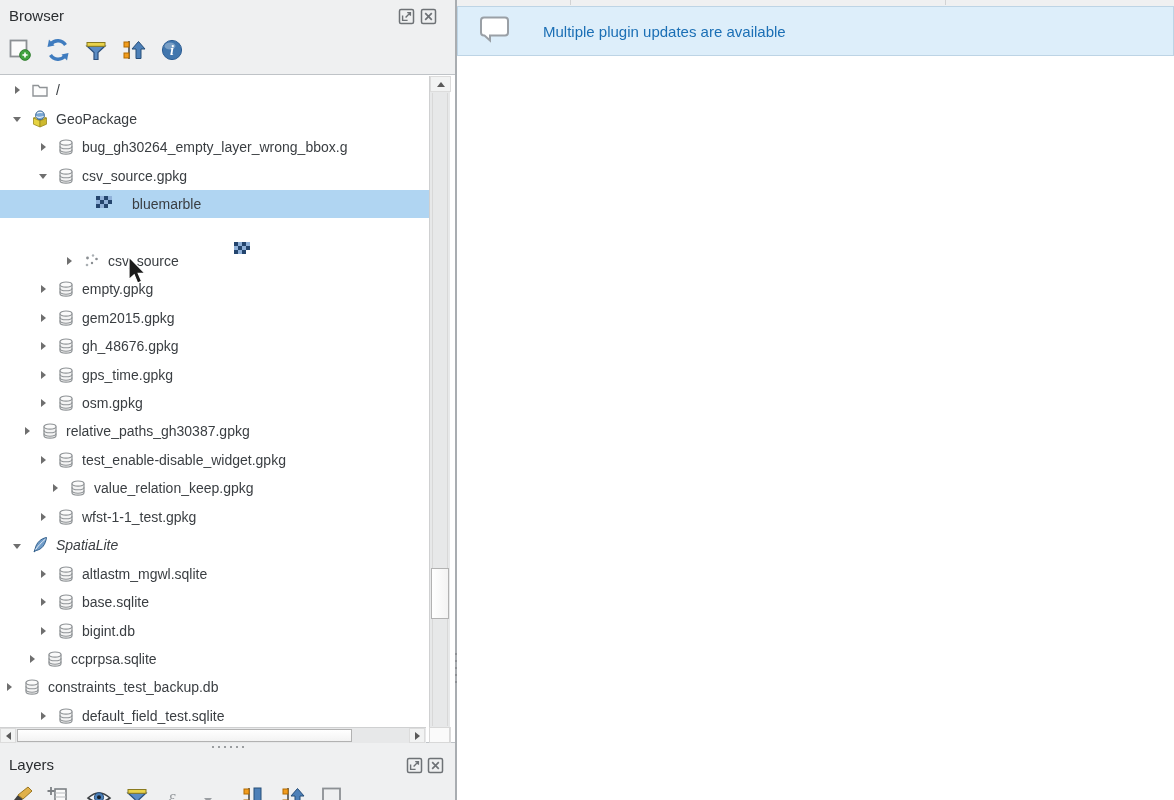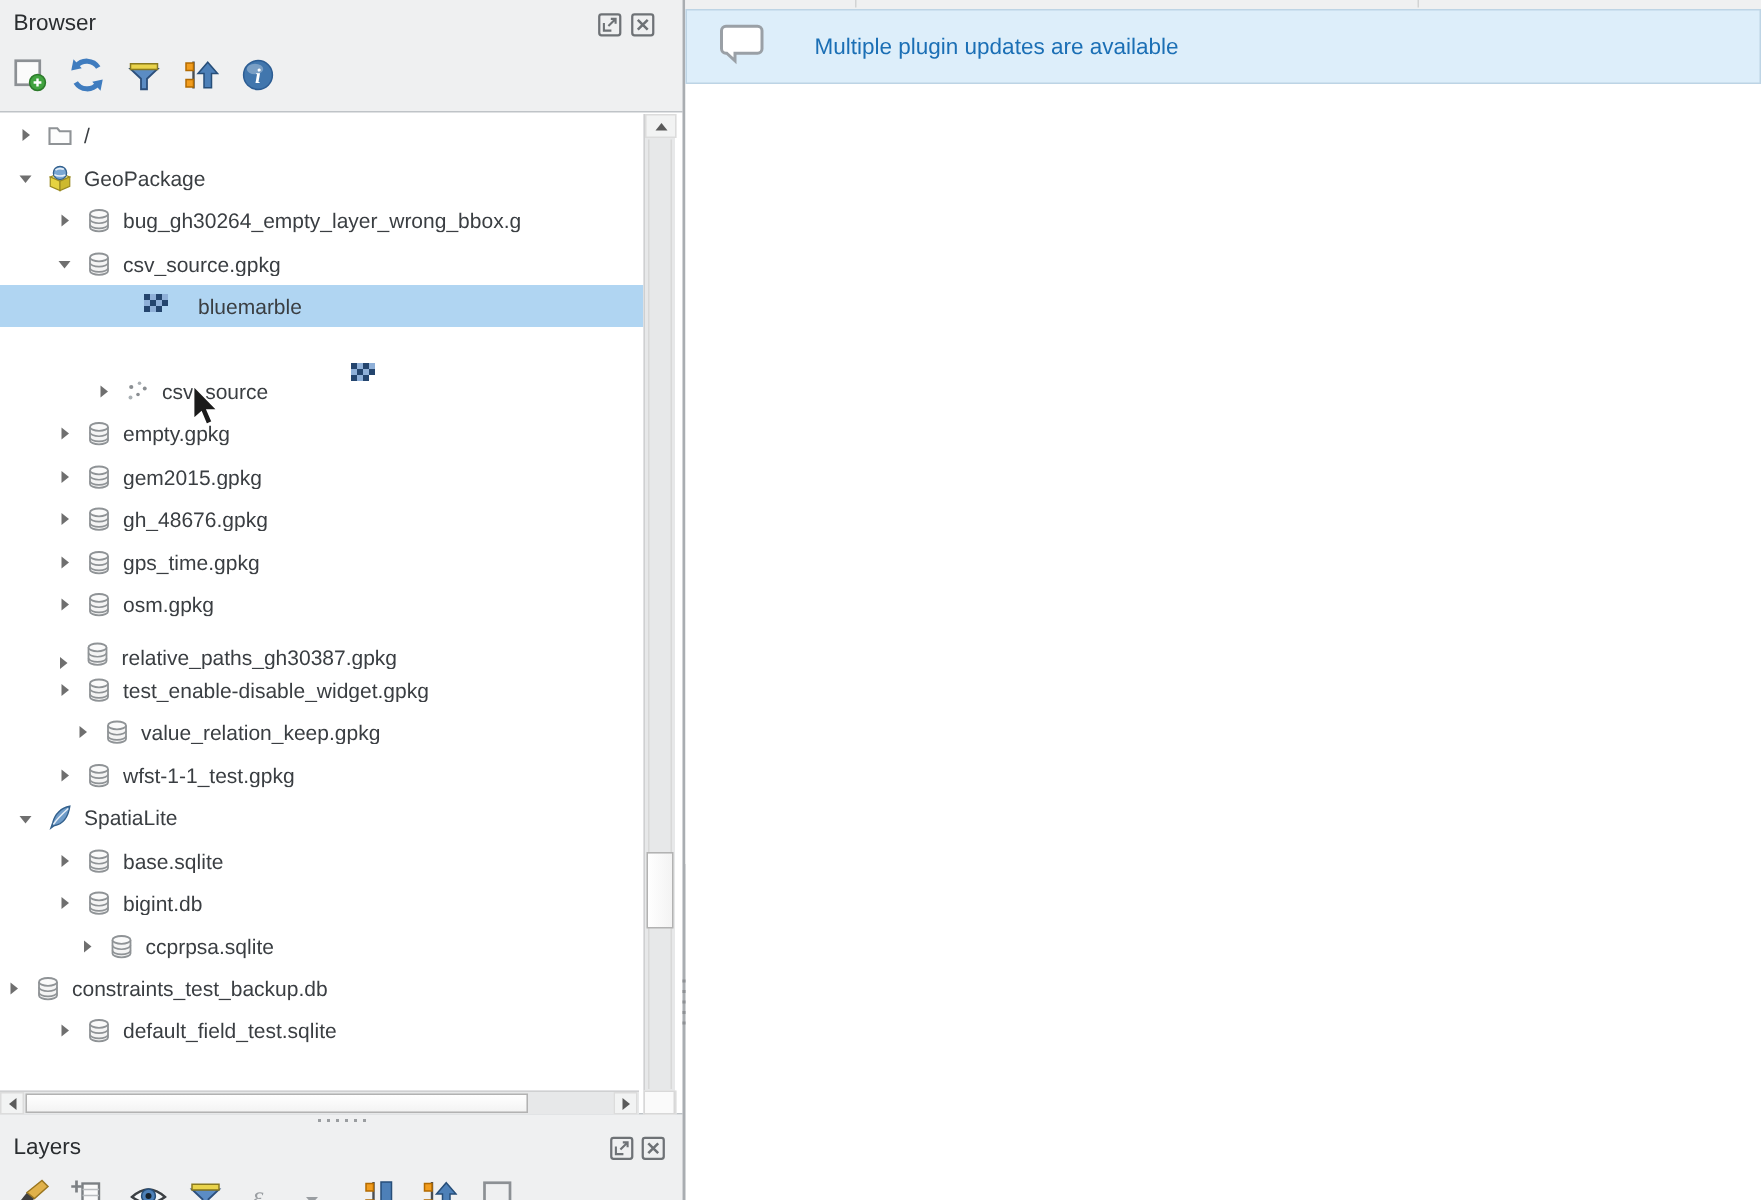--- a/index.html
+++ b/index.html
@@ -273,21 +273,21 @@
           <span class="expander collapsed"></span>
           <span class="tree-icon">
             <svg width="18" height="18" viewBox="0 0 18 18">
               <path d="M3 4.6 v9 a6 2.6 0 0 0 12 0 v-9" fill="#f4f4f4" stroke="#8f9396" stroke-width="1.2"></path>
               <ellipse cx="9" cy="4.6" rx="6" ry="2.6" fill="#fafafa" stroke="#8f9396" stroke-width="1.2"></ellipse>
               <path d="M3 8.2 a6 2.6 0 0 0 12 0 M3 11.6 a6 2.6 0 0 0 12 0" fill="none" stroke="#8f9396" stroke-width="1.1"></path>
             </svg>
           </span>
           <span class="tree-label">osm.gpkg</span>
         </div>
-        <div class="tree-row" style="padding-left: 33px; align-items: flex-end;">
+        <div class="tree-row" style="padding-left: 18px;">
           <span class="expander collapsed"></span>
           <span class="tree-icon">
             <svg width="18" height="18" viewBox="0 0 18 18">
               <path d="M3 4.6 v9 a6 2.6 0 0 0 12 0 v-9" fill="#f4f4f4" stroke="#8f9396" stroke-width="1.2"></path>
               <ellipse cx="9" cy="4.6" rx="6" ry="2.6" fill="#fafafa" stroke="#8f9396" stroke-width="1.2"></ellipse>
               <path d="M3 8.2 a6 2.6 0 0 0 12 0 M3 11.6 a6 2.6 0 0 0 12 0" fill="none" stroke="#8f9396" stroke-width="1.1"></path>
             </svg>
           </span>
           <span class="tree-label">relative_paths_gh30387.gpkg</span>
         </div>
@@ -317,53 +317,64 @@
           <span class="expander collapsed"></span>
           <span class="tree-icon">
             <svg width="18" height="18" viewBox="0 0 18 18">
               <path d="M3 4.6 v9 a6 2.6 0 0 0 12 0 v-9" fill="#f4f4f4" stroke="#8f9396" stroke-width="1.2"></path>
               <ellipse cx="9" cy="4.6" rx="6" ry="2.6" fill="#fafafa" stroke="#8f9396" stroke-width="1.2"></ellipse>
               <path d="M3 8.2 a6 2.6 0 0 0 12 0 M3 11.6 a6 2.6 0 0 0 12 0" fill="none" stroke="#8f9396" stroke-width="1.1"></path>
             </svg>
           </span>
           <span class="tree-label">wfst-1-1_test.gpkg</span>
         </div>
-        <div class="tree-row" style="padding-left: 8px;">
+        <div class="tree-row" style="padding-left: 8px; font-style: italic;">
           <span class="expander expanded"></span>
           <span class="tree-icon">
             <svg width="20" height="20" viewBox="0 0 20 20">
               <path d="M16.5 2.5 C11 3.5 6.5 7.5 5.2 13.5 L4 17 L6 15.5 C12 14.5 15.5 9.5 16.5 2.5 Z" fill="#6f9cc9" stroke="#33608c" stroke-width="1"></path>
               <path d="M15.5 4 C11 8 8 11 5.6 14.6" fill="none" stroke="#e7eef6" stroke-width="1"></path>
             </svg>
           </span>
           <span class="tree-label">SpatiaLite</span>
         </div>
         <div class="tree-row" style="padding-left: 34px;">
           <span class="expander collapsed"></span>
           <span class="tree-icon">
             <svg width="18" height="18" viewBox="0 0 18 18">
               <path d="M3 4.6 v9 a6 2.6 0 0 0 12 0 v-9" fill="#f4f4f4" stroke="#8f9396" stroke-width="1.2"></path>
               <ellipse cx="9" cy="4.6" rx="6" ry="2.6" fill="#fafafa" stroke="#8f9396" stroke-width="1.2"></ellipse>
               <path d="M3 8.2 a6 2.6 0 0 0 12 0 M3 11.6 a6 2.6 0 0 0 12 0" fill="none" stroke="#8f9396" stroke-width="1.1"></path>
             </svg>
           </span>
+          <span class="tree-label">altlastm_mgwl.sqlite</span>
+        </div>
+        <div class="tree-row" style="padding-left: 34px;">
+          <span class="expander collapsed"></span>
+          <span class="tree-icon">
+            <svg width="18" height="18" viewBox="0 0 18 18">
+              <path d="M3 4.6 v9 a6 2.6 0 0 0 12 0 v-9" fill="#f4f4f4" stroke="#8f9396" stroke-width="1.2"></path>
+              <ellipse cx="9" cy="4.6" rx="6" ry="2.6" fill="#fafafa" stroke="#8f9396" stroke-width="1.2"></ellipse>
+              <path d="M3 8.2 a6 2.6 0 0 0 12 0 M3 11.6 a6 2.6 0 0 0 12 0" fill="none" stroke="#8f9396" stroke-width="1.1"></path>
+            </svg>
+          </span>
           <span class="tree-label">base.sqlite</span>
         </div>
         <div class="tree-row" style="padding-left: 34px;">
           <span class="expander collapsed"></span>
           <span class="tree-icon">
             <svg width="18" height="18" viewBox="0 0 18 18">
               <path d="M3 4.6 v9 a6 2.6 0 0 0 12 0 v-9" fill="#f4f4f4" stroke="#8f9396" stroke-width="1.2"></path>
               <ellipse cx="9" cy="4.6" rx="6" ry="2.6" fill="#fafafa" stroke="#8f9396" stroke-width="1.2"></ellipse>
               <path d="M3 8.2 a6 2.6 0 0 0 12 0 M3 11.6 a6 2.6 0 0 0 12 0" fill="none" stroke="#8f9396" stroke-width="1.1"></path>
             </svg>
           </span>
           <span class="tree-label">bigint.db</span>
         </div>
-        <div class="tree-row" style="padding-left: 49px;">
+        <div class="tree-row" style="padding-left: 23px;">
           <span class="expander collapsed"></span>
           <span class="tree-icon">
             <svg width="18" height="18" viewBox="0 0 18 18">
               <path d="M3 4.6 v9 a6 2.6 0 0 0 12 0 v-9" fill="#f4f4f4" stroke="#8f9396" stroke-width="1.2"></path>
               <ellipse cx="9" cy="4.6" rx="6" ry="2.6" fill="#fafafa" stroke="#8f9396" stroke-width="1.2"></ellipse>
               <path d="M3 8.2 a6 2.6 0 0 0 12 0 M3 11.6 a6 2.6 0 0 0 12 0" fill="none" stroke="#8f9396" stroke-width="1.1"></path>
             </svg>
           </span>
           <span class="tree-label">ccprpsa.sqlite</span>
         </div>

